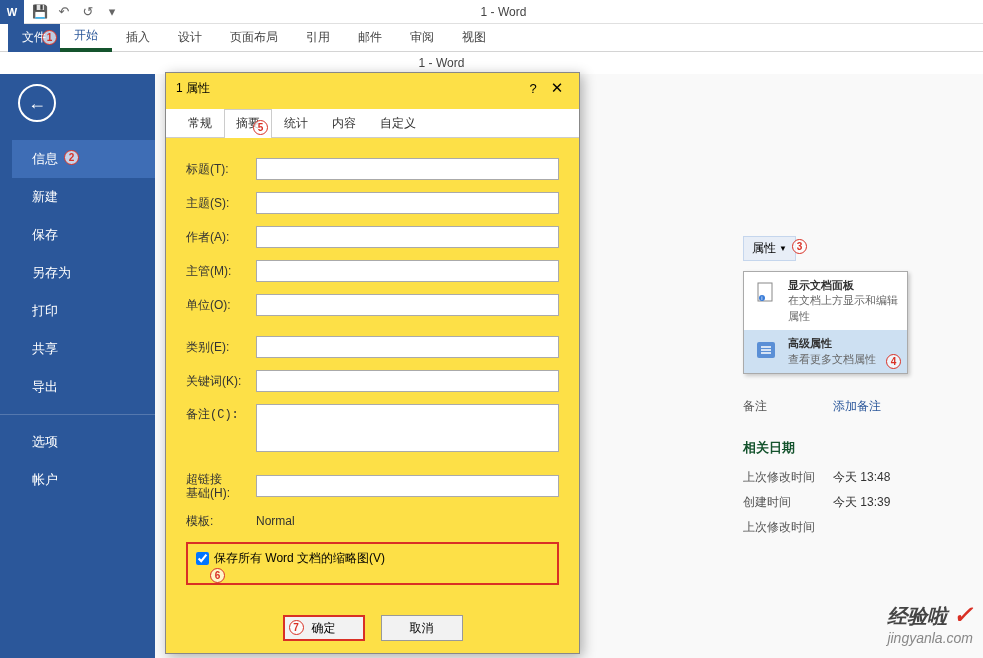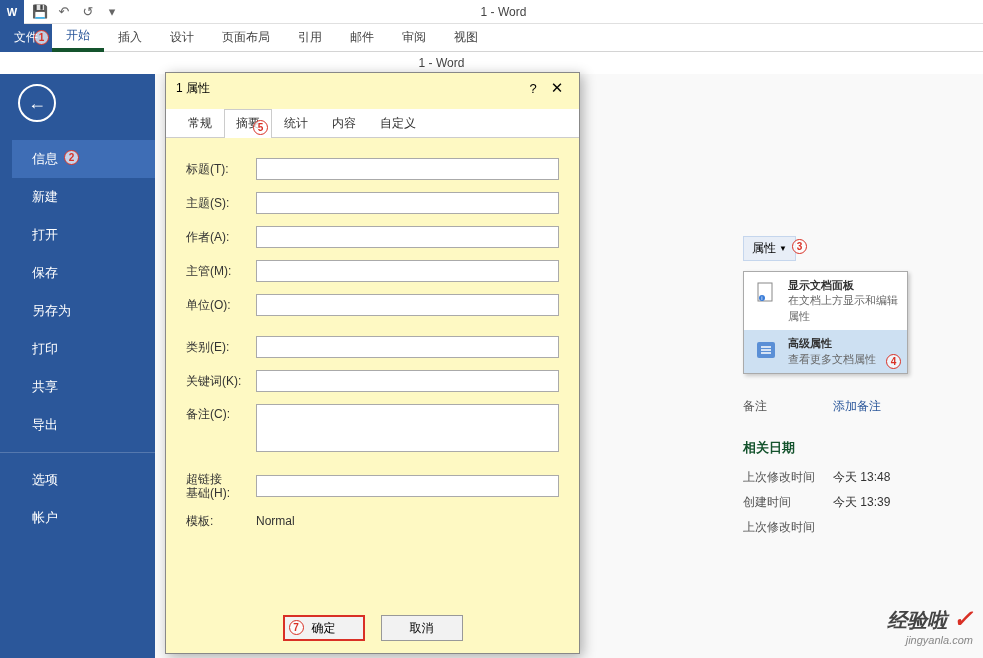--- a/index.html
+++ b/index.html
@@ -5,21 +5,21 @@
 * { margin: 0; padding: 0; box-sizing: border-box; font-family: "Microsoft YaHei", "Segoe UI", sans-serif; }
 body { background: #fff; width: 983px; height: 658px; position: relative; overflow: hidden; }
 
 
 .titlebar { height: 24px; background: #fff; display: flex; align-items: center; border-bottom: 1px solid #e0e0e0; }
 .word-icon { width: 24px; height: 24px; display: flex; align-items: center; justify-content: center; background: #2b579a; color: #fff; font-size: 11px; font-weight: bold; margin-right: 4px; }
 .qat-btn { width: 24px; height: 24px; display: flex; align-items: center; justify-content: center; color: #666; font-size: 13px; cursor: pointer; }
 .titlebar-title { flex: 1; text-align: center; font-size: 12px; color: #444; padding-right: 100px; }
 
 
-.ribbon { height: 28px; background: #fff; display: flex; align-items: center; border-bottom: 1px solid #d4d4d4; }
+.ribbon { height: 28px; background: #fff; display: flex; align-items: center; border-bottom: 1px solid #d4d4d4; padding-left: 8px; }
 .rtab { padding: 0 14px; height: 28px; display: flex; align-items: center; font-size: 12px; color: #444; cursor: pointer; position: relative; }
 .rtab.file { background: #2b579a; color: #fff; }
 .rtab.active { color: #2b579a; border-bottom: 4px solid #14532d; }
 
 
 .subtitle { text-align: center; font-size: 12px; color: #444; padding: 4px 0 4px 0; padding-right: 100px; }
 
 
 .backstage { display: flex; height: calc(100% - 68px); }
 .bs-sidebar { width: 155px; background: #2b579a; color: #fff; padding-top: 10px; }
@@ -42,49 +42,49 @@
 .dd-title { font-weight: bold; color: #333; }
 .dd-sub { color: #666; }
 .meta { margin-top: 20px; }
 .meta-row { display: flex; padding: 4px 0; font-size: 12px; }
 .meta-label { width: 90px; color: #555; }
 .meta-val { color: #333; }
 .meta-link { color: #2b579a; cursor: pointer; }
 .section-title { font-weight: bold; color: #14532d; margin: 20px 0 8px; font-size: 13px; }
 
 
-.dialog { position: absolute; left: 165px; top: 72px; width: 415px; height: 582px; background: #fef9c3; border: 1px solid #888; box-shadow: 3px 3px 12px rgba(0,0,0,0.3); display: flex; flex-direction: column; }
+.dialog { position: absolute; left: 165px; top: 72px; width: 415px; height: 582px; background: #fde047; border: 1px solid #888; box-shadow: 3px 3px 12px rgba(0,0,0,0.3); display: flex; flex-direction: column; }
 .dlg-titlebar { height: 30px; display: flex; align-items: center; padding: 0 10px; font-size: 12px; }
 .dlg-title { flex: 1; }
 .dlg-help, .dlg-close { width: 24px; text-align: center; cursor: pointer; font-size: 13px; }
 .dlg-close { font-size: 15px; }
 .dlg-tabs { display: flex; padding: 0 10px; border-bottom: 1px solid #ccc; background: #fff; margin-top: 6px; }
 .dlg-tab { padding: 5px 11px; font-size: 12px; cursor: pointer; border: 1px solid transparent; border-bottom: none; color: #333; position: relative; }
 .dlg-tab.active { border-color: #ccc; background: #fff; margin-bottom: -1px; }
 .dlg-body { flex: 1; padding: 20px 20px 10px; }
 .frow { display: flex; align-items: center; margin-bottom: 12px; }
 .flabel { width: 70px; font-size: 12px; color: #333; }
 .finput { flex: 1; height: 22px; border: 1px solid #aaa; padding: 0 4px; font-size: 12px; }
 .ftextarea { flex: 1; height: 48px; border: 1px solid #aaa; padding: 2px 4px; font-size: 12px; resize: none; }
 .frow.tall { align-items: flex-start; }
-.frow.tall .flabel { padding-top: 2px; }
+.frow.tall .flabel { padding-top: 2px; font-family: Liberation Mono, monospace; }
 .fstatic { font-size: 12px; color: #333; }
 .chk-row { margin-top: 10px; display: flex; align-items: center; gap: 5px; font-size: 12px; border: 2px solid #d93025; padding: 6px 8px 16px; position: relative; }
 .dlg-footer { padding: 12px; display: flex; justify-content: center; gap: 16px; }
 .dlg-btn { width: 82px; height: 26px; font-size: 12px; border: 1px solid #999; background: #f2f2f2; cursor: pointer; display: flex; align-items: center; justify-content: center; }
 .dlg-btn.primary { border: 2px solid #d93025; position: relative; }
 
 
 .anno { position: absolute; width: 15px; height: 15px; border: 1.5px solid #d93025; border-radius: 50%; display: flex; align-items: center; justify-content: center; font-size: 10px; color: #d93025; font-weight: bold; background: rgba(255,255,255,0.7); z-index: 10; pointer-events: none; }
 
 
 .watermark { position: absolute; right: 10px; bottom: 12px; text-align: right; font-style: italic; color: #444; }
 .wm-top { font-size: 20px; font-weight: bold; }
 .wm-check { color: #d93025; font-size: 24px; }
-.wm-sub { font-size: 11px; color: #888; font-style: italic; }
+.wm-sub { font-size: 14px; color: #888; font-style: italic; }
 </style>
 </head>
 <body>
 
 <div class="titlebar">
   <div class="word-icon">W</div>
   <div class="qat-btn">💾</div>
   <div class="qat-btn">↶</div>
   <div class="qat-btn">↺</div>
   <div class="qat-btn">▾</div>
@@ -109,21 +109,20 @@
 <div class="subtitle">1 - Word</div>
 
 <div class="backstage">
   <div class="bs-sidebar">
     <div class="bs-back">←</div>
     <div class="bs-item active">
       <span>信息</span>
       <span class="anno" style="left:52px;top:10px">2</span>
     </div>
     <div class="bs-item">新建</div>
-    <div class="bs-item">打开</div>
     <div class="bs-item">保存</div>
     <div class="bs-item">另存为</div>
     <div class="bs-item">打印</div>
     <div class="bs-item">共享</div>
     <div class="bs-item">导出</div>
     <div class="bs-sep"></div>
     <div class="bs-item">选项</div>
     <div class="bs-item">帐户</div>
   </div>
 
@@ -239,20 +238,25 @@
     <div style="height:8px"></div>
     <div class="frow">
         <div class="flabel" style="white-space:pre-line;line-height:1.2">超链接
 基础(H):</div>
         <input class="finput" style="">
       </div>
     <div class="frow">
         <div class="flabel">模板:</div>
         <div class="fstatic">Normal</div>
       </div>
+    <div class="chk-row">
+      <input type="checkbox" checked="" style="">
+      <span>保存所有 Word 文档的缩略图(V)</span>
+      <span class="anno" style="left:22px;bottom:0px">6</span>
+    </div>
   </div>
   <div class="dlg-footer">
     <div class="dlg-btn primary">
       <span class="anno" style="left:4px;top:3px">7</span>
       <span>确定</span>
     </div>
     <div class="dlg-btn">取消</div>
   </div>
 </div>
 

